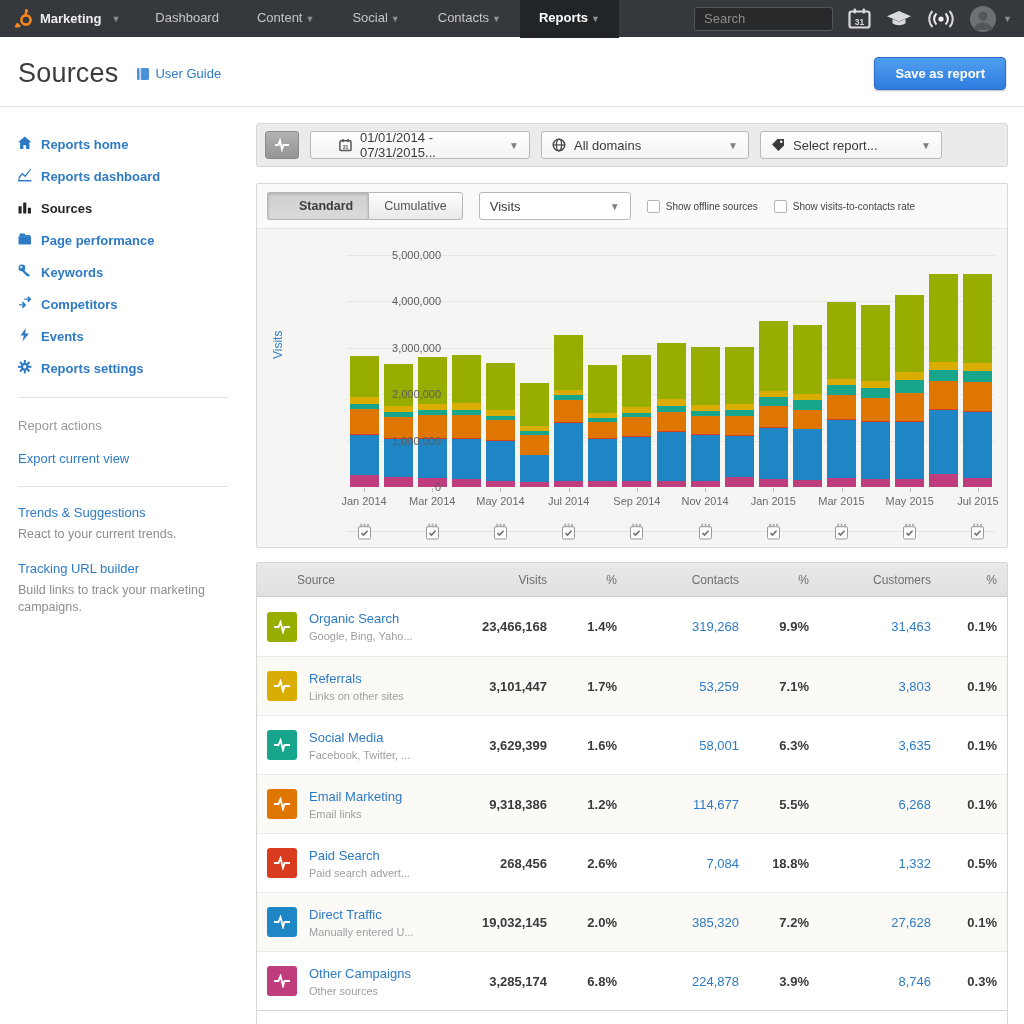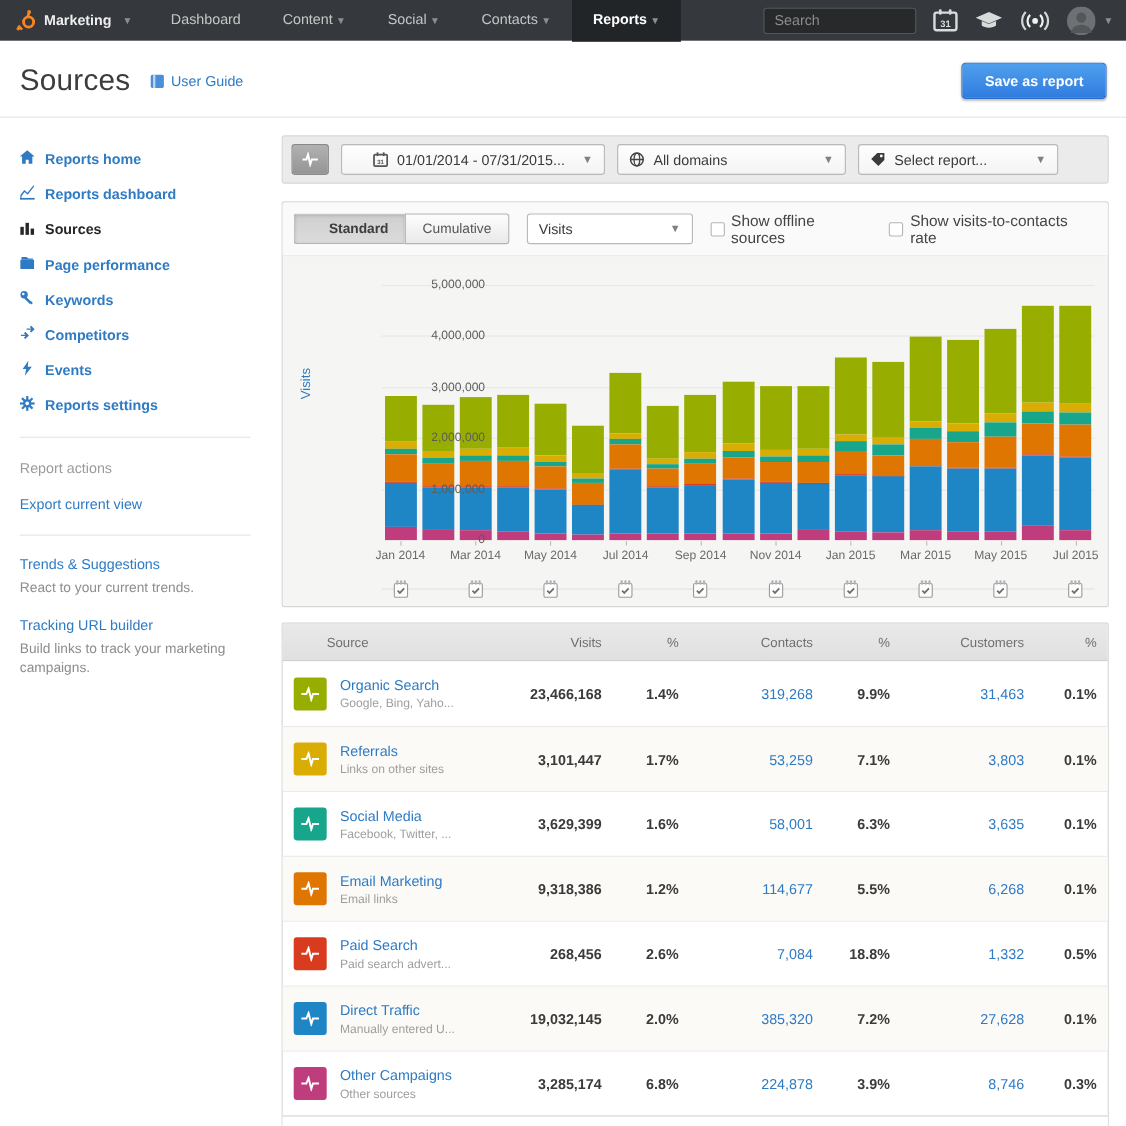--- a/index.html
+++ b/index.html
@@ -49,36 +49,36 @@
   
   .filterbar { background:#ebebeb; border:1px solid #d7d7d7; border-radius:3px;
     padding:7px 8px; display:flex; align-items:center; gap:11px; }
   .pulse-btn { width:34px; height:28px; background:linear-gradient(#b2b2b2,#949494);
     border:1px solid #898989; border-radius:3px; display:flex; align-items:center;
     justify-content:center; cursor:pointer; }
   .dropdown { background:linear-gradient(#fefefe,#f4f4f4); border:1px solid #b9b9b9;
     border-radius:3px; height:28px; display:flex; align-items:center; gap:8px;
     padding:0 10px; font-size:13px; color:#3a3a3a; cursor:pointer; }
   .dropdown .dd-caret { margin-left:auto; color:#808080; font-size:10px; }
-  .dd-date { width:240px;padding-left:28px; } .dd-domain { width:208px; } .dd-report { width:182px; }
+  .dd-date { width:220px;padding-left:28px; } .dd-domain { width:208px; } .dd-report { width:182px; }
 
   
   .chart-panel { margin-top:16px; border:1px solid #d8d8d8; border-radius:2px;
     background:#f5f5f4; }
   .controls { background:#fafafa; border-bottom:1px solid #e3e3e3; padding:8px 10px;
     display:flex; align-items:center; gap:16px; border-radius:2px 2px 0 0; }
   .seg { display:flex; }
   .seg-btn { padding:6px 15px; font-size:12.5px; border:1px solid #b4b4b4; color:#555;
     background:linear-gradient(#fdfdfd,#e9e9e9); cursor:pointer; }
   .seg-btn:first-child { border-radius:3px 0 0 3px; border-right:none; }
   .seg-btn:last-child { border-radius:0 3px 3px 0; }
   .seg-btn.on { background:linear-gradient(#cfcfcf,#dbdbdb); color:#3d3d3d;
     font-weight:bold; box-shadow:inset 0 1px 3px rgba(0,0,0,.18);padding-left:31px; }
   .dd-metric { width:152px; background:#fff; }
-  .chk { display:flex; align-items:center; gap:6px; font-size:14px; color:#444; cursor:pointer; }
+  .chk { display:flex; align-items:center; gap:6px; font-size:10px; color:#444; cursor:pointer; }
   .chk .box { width:13px; height:13px; background:#fff; border:1px solid #b5b5b5;
     border-radius:2px; flex-shrink:0; }
 
   .chart-area { position:relative; height:318px; }
   .plot { position:absolute; left:90px; top:26px; width:648px; height:232px; }
   .gridline { position:absolute; left:0; width:648px; height:1px; background:#e7e7e6; }
   .ytick { position:absolute; right:566px; width:80px; text-align:right;
     font-size:11px; color:#5c5c5c; }
   .ylabel { position:absolute; left:14px; top:130px; transform:rotate(-90deg);
     transform-origin:left top; font-size:12px; color:#2e7bc4; }

